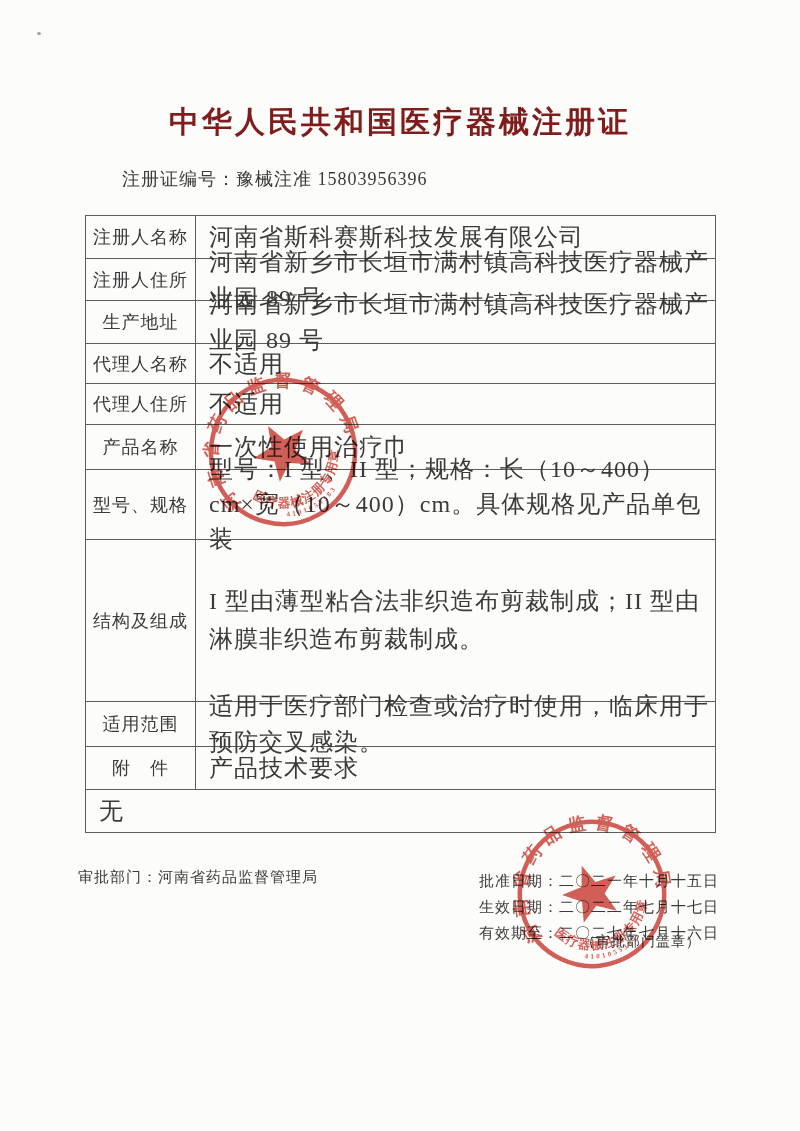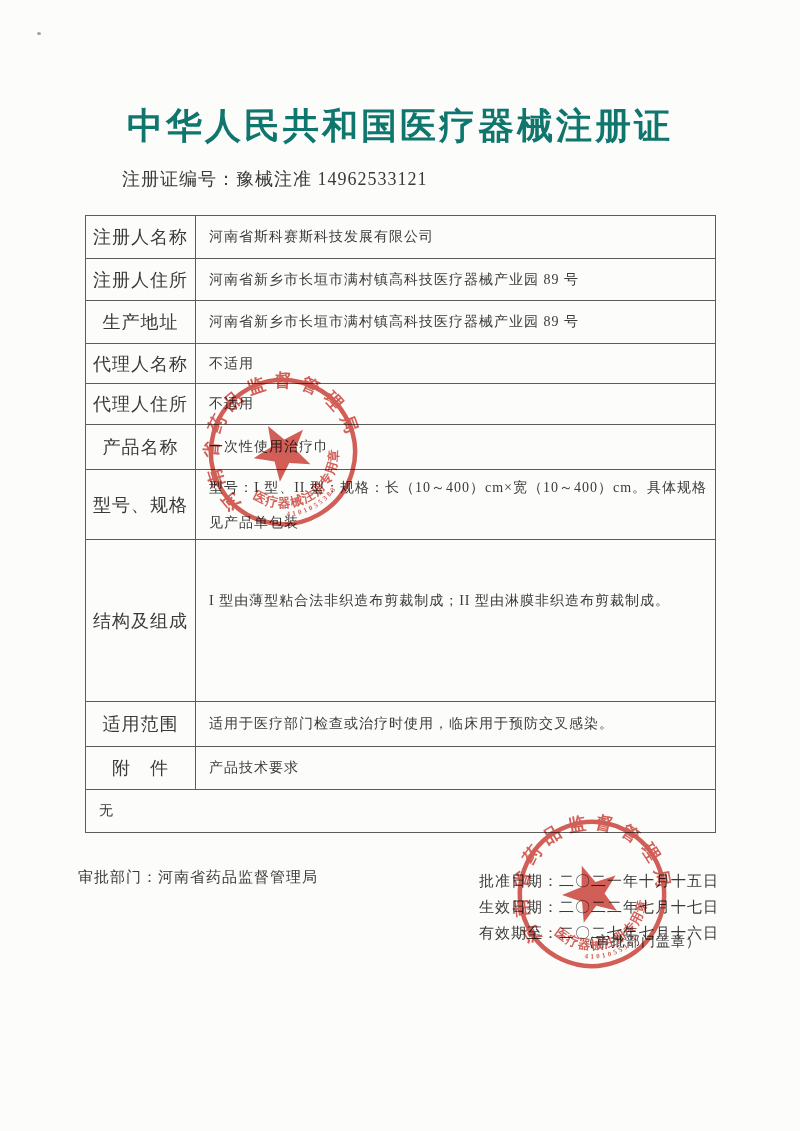--- a/index.html
+++ b/index.html
@@ -8,22 +8,22 @@
     width:800px;height:1131px;
     margin:0 auto;
     background:#fcfcfa;
     overflow:hidden;
     font-family:"Liberation Serif","DejaVu Serif",serif;
     color:#3a3a3a;
   }
   .speck{position:absolute;left:37px;top:32px;width:4px;height:3px;background:#6f6f6f;border-radius:50%;opacity:.65;}
   .title{
     position:absolute;left:0;top:102px;width:100%;
-    text-align:center;font-size:36px;font-weight:700;letter-spacing:3px;
-    color:#0f766e;margin:0;
+    text-align:center;font-size:30px;font-weight:700;letter-spacing:3px;
+    color:#7f1d1d;margin:0;
   }
   .regline{
     position:absolute;left:122px;top:167px;
     font-size:18px;letter-spacing:1px;white-space:nowrap;
   }
   .cert-table{
     position:absolute;left:85px;top:203px;width:631px;
     border:1px solid #5d5d5d;
     box-sizing:border-box;
     background:transparent;
@@ -33,21 +33,21 @@
   .trow:last-child{border-bottom:none;}
   .tlabel{
     width:110px;flex:0 0 110px;
     border-right:1px solid #5d5d5d;box-sizing:border-box;
     display:flex;align-items:center;justify-content:center;
     font-size:18px;letter-spacing:1px;text-align:center;
   }
   .tvalue{
     flex:1;display:flex;align-items:center;
     padding:2px 6px 2px 13px;box-sizing:border-box;
-    font-size:14px;letter-spacing:1px;line-height:36px;
+    font-size:24px;letter-spacing:1px;line-height:36px;
   }
   .r1{height:43px;} .r2{height:42px;} .r3{height:43px;} .r4{height:40px;}
   .r5{height:41px;} .r6{height:45px;} .r7{height:70px;} .r8{height:162px;}
   .r9{height:45px;} .r10{height:43px;} .r11{height:42px;} .r12{height:34px;}
   .r7 .tvalue{line-height:35px;}
   .r8 .tvalue{align-items:flex-start;padding-top:42px;line-height:38px;}
   .footer-dept{position:absolute;left:78px;top:868px;font-size:15px;letter-spacing:1px;}
   .footer-dates{position:absolute;left:455px;top:868px;font-size:15px;letter-spacing:1px;line-height:26px;margin-left:24px;}
   .footer-dates .dline{white-space:nowrap;}
   .seal-note{position:absolute;left:581px;top:933px;font-size:14px;letter-spacing:1px;}
@@ -66,21 +66,21 @@
 </style>
 </head>
 <body>
 
 <div class="page">
   <div class="speck"></div>
 
   <h1 class="title">中华人民共和国医疗器械注册证</h1>
 
   <div class="regline">
-    <span>注册证编号：</span><span>豫械注准 14962533121</span>
+    <span>注册证编号：</span><span>豫械注准 15803956396</span>
   </div>
 
   <div class="cert-table">
     <div class="trow r1">
       <div class="tlabel">注册人名称</div>
       <div class="tvalue">河南省斯科赛斯科技发展有限公司</div>
     </div>
     <div class="trow r2">
       <div class="tlabel">注册人住所</div>
       <div class="tvalue">河南省新乡市长垣市满村镇高科技医疗器械产业园 89 号</div>

